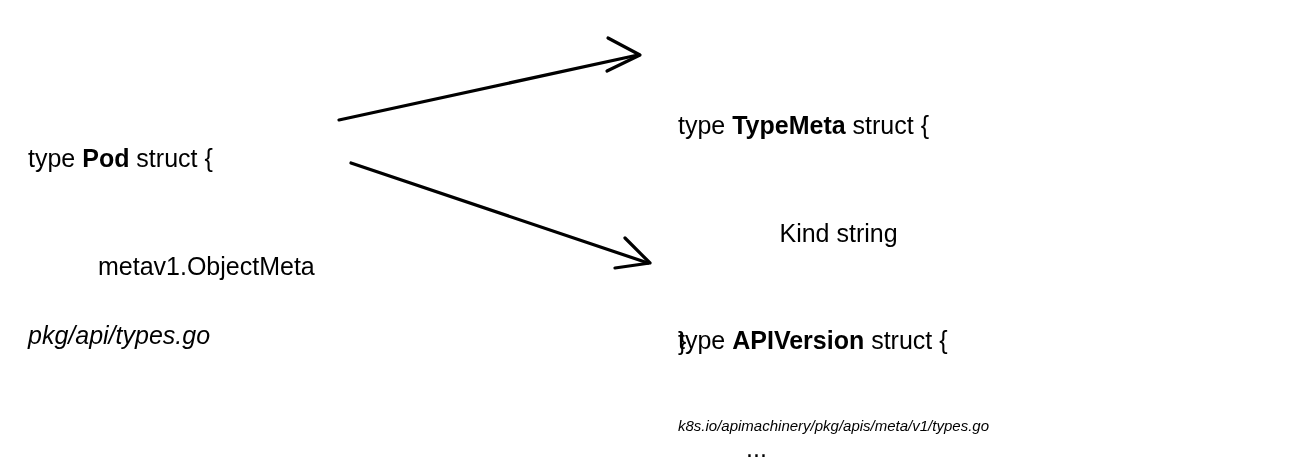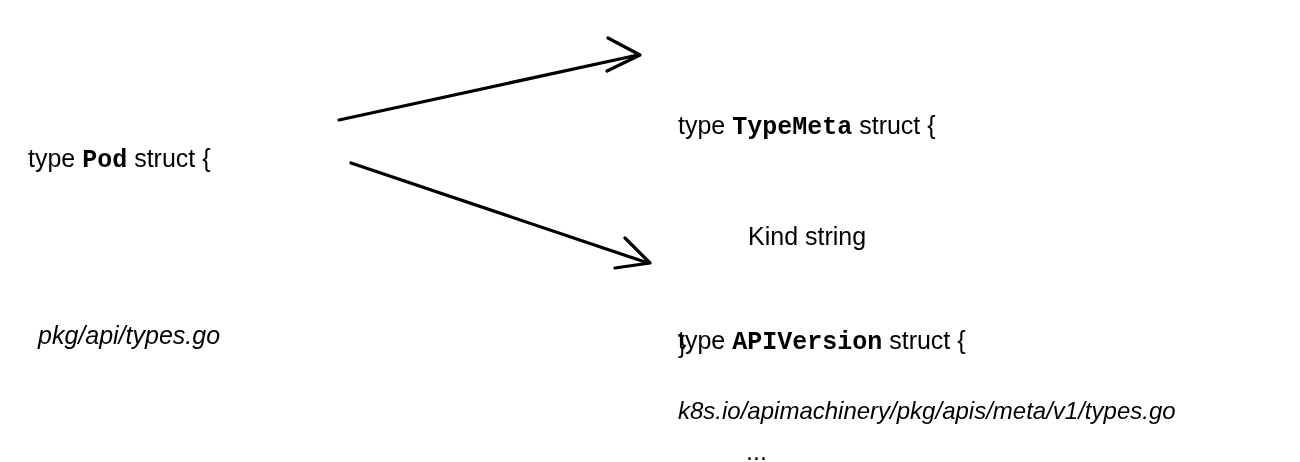--- a/index.html
+++ b/index.html
@@ -22,57 +22,59 @@
     font-size: 25px;
     line-height: 36px;
     color: #000000;
     white-space: pre;
   }
   .code-line {
     white-space: pre;
     font-size: 25px;
     line-height: 36px;
   }
-  .indent1 { padding-left: 70px; }
+  .indent1 { padding-left: 70px; text-align: center; }
   .indent-dots { padding-left: 68px; }
-  .bold { font-weight: bold; font-family: Liberation Mono, monospace; }
+  .bold { font-weight: bold; }
   .filepath {
     position: absolute;
     font-family: "Liberation Sans", sans-serif;
     font-style: italic;
     font-size: 25px;
     line-height: 30px;
     color: #000000;
     white-space: nowrap;
   }
   .filepath-small {
-    font-size: 24px;
+    font-size: 15px;
+    margin-top: 15px;
   }
   #arrow-layer {
     position: absolute;
     left: 0;
     top: 0;
     width: 1300px;
     height: 462px;
     pointer-events: none;
   }
   
   #pod-struct      { left: 28px;  top: 68px;  }
   #typemeta-struct { left: 678px; top: 35px;  }
   #objectmeta-struct { left: 678px; top: 250px; }
-  #pod-filepath    { left: 28px;  top: 320px; margin-left: 10px; }
+  #pod-filepath    { left: 28px;  top: 320px; }
   #meta-filepath   { left: 678px; top: 396px; }
 </style>
 </head>
 <body>
 
 <div id="canvas">
 
   <div class="code-block" id="pod-struct">
     <div class="code-line"><span>type </span><span class="bold">Pod</span><span> struct {</span></div>
+    <div class="code-line indent1"><span>metav1.ObjectMeta</span></div>
     
     
     
   </div>
 
   <div class="filepath" id="pod-filepath">pkg/api/types.go</div>
 
   <div class="code-block" id="typemeta-struct">
     <div class="code-line"><span>type </span><span class="bold">TypeMeta</span><span> struct {</span></div>
     <div class="code-line indent1"><span>Kind string</span></div>

